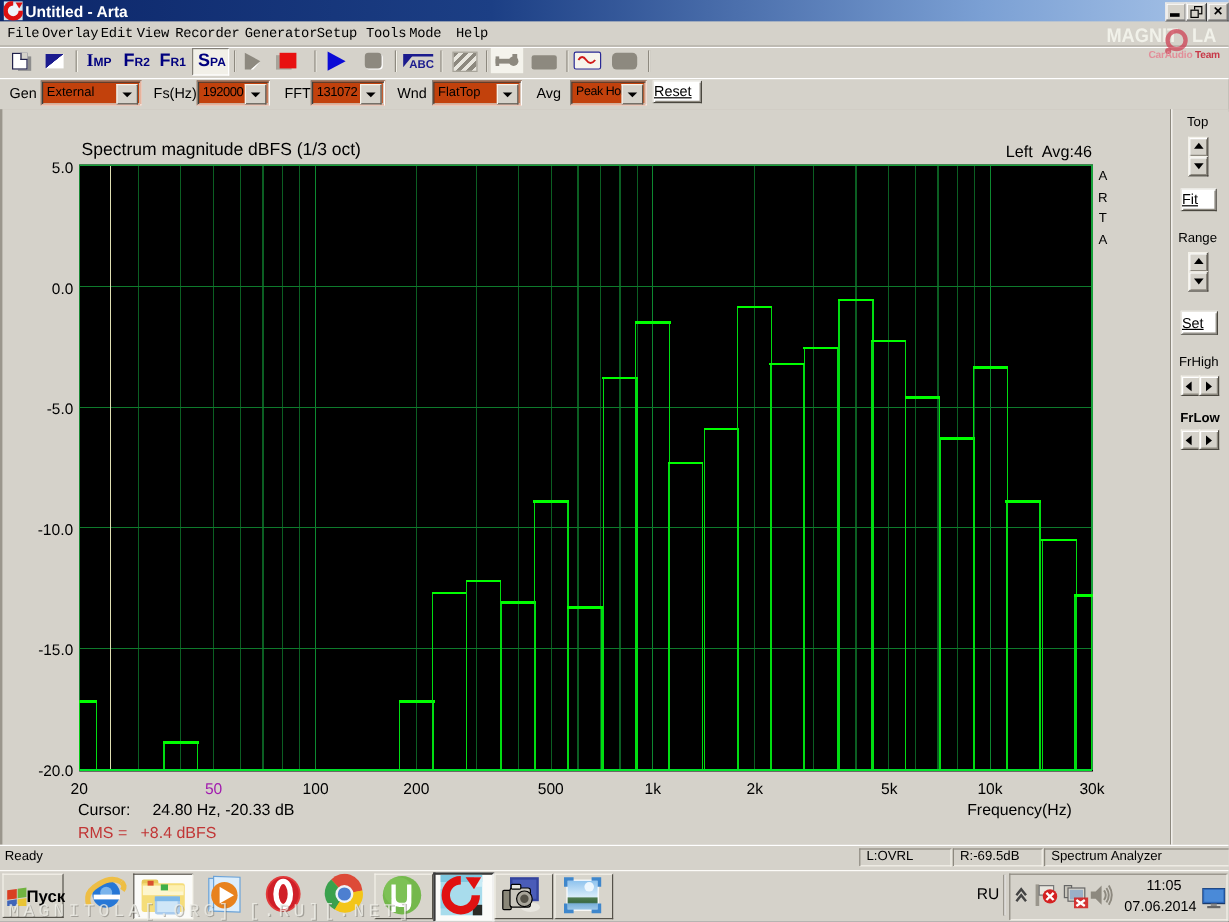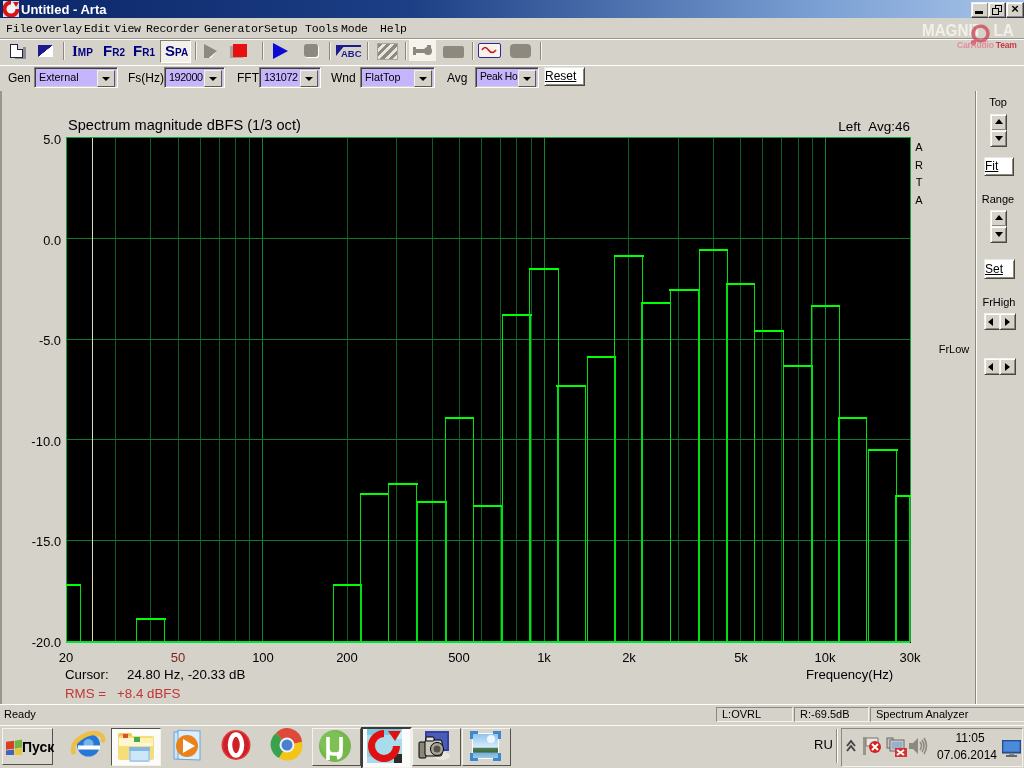--- a/index.html
+++ b/index.html
@@ -19,21 +19,21 @@
 .menuitem{top:5px;font-size:11.5px;color:#000;letter-spacing:-0.2px;font-family:Liberation Mono, monospace;}
 
 #toolbar1{left:0;top:39px;width:1024px;height:25px;background:#d5d2ca;border-top:1px solid #fff;}
 #toolbar2{left:0;top:65px;width:1024px;height:26px;background:#d5d2ca;border-top:1px solid #fff;
   box-shadow:0 1px 0 #9a968c, inset 0 -1px 0 #b9b5ab;}
 .tsep{top:3px;width:1px;height:18px;background:#8d897f;border-right:1px solid #f4f2ea;}
 .navy{color:#00007e;font-weight:bold;}
 .tbtxt{top:5px;font-size:15px;line-height:14px;}
 .tbtxt .sm{font-size:10px;}
 .lbl{font-size:12px;color:#000;}
-.combo{background:#c4b5fd;border:1px solid;border-color:#848078 #fdfdfd #fdfdfd #848078;
+.combo{background:#c2410c;border:1px solid;border-color:#848078 #fdfdfd #fdfdfd #848078;
   box-shadow:inset 1px 1px 0 #403e38, inset -1px -1px 0 #d5d2ca;height:19px;}
 .combo .ctext{position:absolute;left:4px;top:3px;right:16px;font-size:10.8px;color:#000;white-space:nowrap;overflow:hidden;}
 .combo .carrow{position:absolute;right:2px;top:2px;width:16px;height:15px;background:#d5d2ca;
   border:1px solid;border-color:#f4f2ea #5c5950 #5c5950 #f4f2ea;}
 .combo .carrow:after{content:"";position:absolute;left:4px;top:6px;border:4px solid transparent;border-top:4px solid #000;}
 .btn3d{background:#ffffff;border:1px solid;border-color:#e8e6e0 #4a473f #4a473f #e8e6e0;
   box-shadow:inset 1px 1px 0 #fff, inset -1px -1px 0 #8d897f;
   font-size:12px;color:#000;text-align:left;text-decoration:underline;}
 
 .rlabel{font-size:11px;color:#000;text-align:center;}
@@ -272,21 +272,21 @@
     </div>
 
   <div class="abs ylab" style="left:0px;top:132px;width:61px;text-align:right;font-size:12.8px;">5.0</div>
   <div class="abs ylab" style="left:0px;top:233px;width:61px;text-align:right;font-size:12.8px;">0.0</div>
   <div class="abs ylab" style="left:0px;top:333px;width:61px;text-align:right;font-size:12.8px;">-5.0</div>
   <div class="abs ylab" style="left:0px;top:434px;width:61px;text-align:right;font-size:13px;">-10.0</div>
   <div class="abs ylab" style="left:0px;top:534px;width:61px;text-align:right;font-size:12.8px;">-15.0</div>
   <div class="abs ylab" style="left:0px;top:635px;width:61px;text-align:right;font-size:12.8px;">-20.0</div>
 
   <div class="abs" style="left:41px;top:650px;width:50px;text-align:center;font-size:13px;color:#000;">20</div>
-<div class="abs" style="left:153px;top:650px;width:50px;text-align:center;font-size:13px;color:#7f1d1d;">50</div>
+<div class="abs" style="left:153px;top:650px;width:50px;text-align:center;font-size:13px;color:#a21caf;">50</div>
 <div class="abs" style="left:238px;top:650px;width:50px;text-align:center;font-size:13px;color:#000;">100</div>
 <div class="abs" style="left:322px;top:650px;width:50px;text-align:center;font-size:13px;color:#000;">200</div>
 <div class="abs" style="left:434px;top:650px;width:50px;text-align:center;font-size:13px;color:#000;">500</div>
 <div class="abs" style="left:519px;top:650px;width:50px;text-align:center;font-size:13px;color:#000;">1k</div>
 <div class="abs" style="left:604px;top:650px;width:50px;text-align:center;font-size:13px;color:#000;">2k</div>
 <div class="abs" style="left:716px;top:650px;width:50px;text-align:center;font-size:13px;color:#000;">5k</div>
 <div class="abs" style="left:800px;top:650px;width:50px;text-align:center;font-size:13px;color:#000;">10k</div>
 <div class="abs" style="left:885px;top:650px;width:50px;text-align:center;font-size:13px;color:#000;">30k</div>
   <div class="abs" style="left:806px;top:667px;width:105px;text-align:left;font-size:13.2px;color:#000;">Frequency(Hz)</div>
   <div class="abs" id="arta-vert" style="left:913px;top:139px;width:12px;text-align:center;font-size:11px;color:#000;line-height:17.5px;">A<br>R<br>T<br>A</div>
@@ -300,21 +300,21 @@
   <div class="abs spin up" style="left:990px;top:114px;"></div>
   <div class="abs spin dn" style="left:990px;top:130px;"></div>
   <div class="abs btn3d" style="left:984px;top:157px;width:28px;height:17px;line-height:17px;">Fit</div>
   <div class="abs rlabel" style="left:980px;top:193px;width:36px;">Range</div>
   <div class="abs spin up" style="left:990px;top:210px;"></div>
   <div class="abs spin dn" style="left:990px;top:226px;"></div>
   <div class="abs btn3d" style="left:984px;top:259px;width:29px;height:18px;line-height:18px;">Set</div>
   <div class="abs rlabel" style="left:980px;top:296px;width:38px;">FrHigh</div>
   <div class="abs spin sl" style="left:984px;top:313px;"></div>
   <div class="abs spin sr" style="left:999px;top:313px;"></div>
-  <div class="abs rlabel" style="left:936px;top:343px;width:36px;">FrLow</div>
+  <div class="abs rlabel" style="left:982px;top:343px;width:36px;font-weight:bold;">FrLow</div>
   <div class="abs spin sl" style="left:984px;top:358px;"></div>
   <div class="abs spin sr" style="left:999px;top:358px;"></div>
 
   <div class="abs" id="statusbar"></div>
   <div class="abs" style="left:4px;top:708px;font-size:11px;color:#000;">Ready</div>
   <div class="abs spanel" style="left:716px;top:707px;width:70px;">L:OVRL</div>
   <div class="abs spanel" style="left:794px;top:707px;width:68px;">R:-69.5dB</div>
   <div class="abs spanel" style="left:870px;top:707px;width:148px;">Spectrum Analyzer</div>
 
   <div class="abs" id="taskbar"></div>
@@ -454,13 +454,14 @@
   </svg>
   <div class="abs" style="left:940px;top:731px;width:60px;text-align:center;font-size:12px;color:#000;">11:05</div>
   <div class="abs" style="left:934px;top:748px;width:66px;text-align:center;font-size:12px;color:#000;">07.06.2014</div>
   <svg class="abs" style="left:1002px;top:740px;" width="19" height="17">
     <rect x="0" y="0" width="19" height="13" fill="#2a65b8" stroke="#1a3a6a"></rect>
     <rect x="1.5" y="1.5" width="16" height="10" fill="#4a8ad8"></rect>
     <rect x="7" y="13" width="5" height="2" fill="#888"></rect>
     <rect x="4" y="15" width="11" height="2" fill="#666"></rect>
   </svg>
 
+  <div class="abs" style="left:7px;top:751px;font-family:'Liberation Mono',monospace;font-size:15px;letter-spacing:3.5px;color:rgba(240,240,233,0.78);text-shadow:1px 1px 0 rgba(105,103,95,0.45);">MAGNITOLA[.ORG] [.RU][.NET]</div>
 </div>
 
 </body></html>

